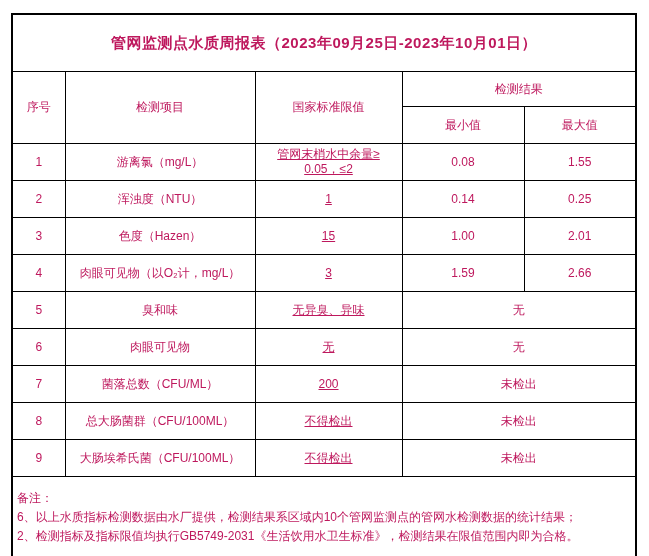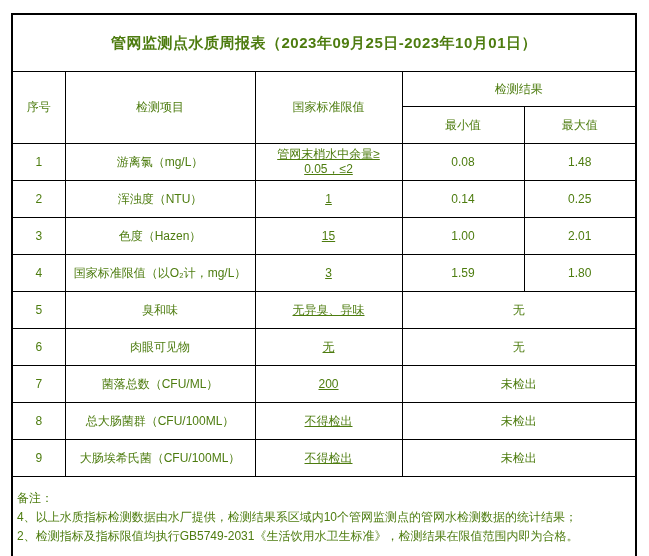--- a/index.html
+++ b/index.html
@@ -6,21 +6,21 @@
     margin: 0;
     padding: 0;
     background: #ffffff;
   }
   .page {
     position: relative;
     width: 649px;
     height: 556px;
     background: #ffffff;
     font-family: "Liberation Sans", sans-serif;
-    color: #4d7c0f;
+    color: #be185d;
     overflow: hidden;
   }
   table.report {
     position: absolute;
     left: 11px;
     top: 13px;
     width: 624px;
     height: 525px;
     border-collapse: collapse;
     table-layout: fixed;
@@ -81,42 +81,42 @@
       <td>最小值</td>
       <td>最大值</td>
     </tr>
 
     <tr class="data-row">
       <td class="cell-no">1</td>
       <td class="cell-item">游离氯（mg/L）</td>
       <td class="cell-standard">管网末梢水中余量≥
 0.05，≤2</td>
       <td class="cell-min">0.08</td>
-      <td class="cell-max">1.48</td>
+      <td class="cell-max">1.55</td>
     </tr>
     <tr class="data-row">
       <td class="cell-no">2</td>
       <td class="cell-item">浑浊度（NTU）</td>
       <td class="cell-standard">1</td>
       <td class="cell-min">0.14</td>
       <td class="cell-max">0.25</td>
     </tr>
     <tr class="data-row">
       <td class="cell-no">3</td>
       <td class="cell-item">色度（Hazen）</td>
       <td class="cell-standard">15</td>
       <td class="cell-min">1.00</td>
       <td class="cell-max">2.01</td>
     </tr>
     <tr class="data-row">
       <td class="cell-no">4</td>
-      <td class="cell-item">国家标准限值（以O₂计，mg/L）</td>
+      <td class="cell-item">肉眼可见物（以O₂计，mg/L）</td>
       <td class="cell-standard">3</td>
       <td class="cell-min">1.59</td>
-      <td class="cell-max">1.80</td>
+      <td class="cell-max">2.66</td>
     </tr>
     <tr class="data-row">
       <td class="cell-no">5</td>
       <td class="cell-item">臭和味</td>
       <td class="cell-standard">无异臭、异味</td>
       <td class="cell-result-merged" colspan="2">无</td>
     </tr>
     <tr class="data-row">
       <td class="cell-no">6</td>
       <td class="cell-item">肉眼可见物</td>
@@ -138,19 +138,19 @@
     <tr class="data-row">
       <td class="cell-no">9</td>
       <td class="cell-item">大肠埃希氏菌（CFU/100ML）</td>
       <td class="cell-standard">不得检出</td>
       <td class="cell-result-merged" colspan="2">未检出</td>
     </tr>
 
     <tr class="notes-row">
       <td class="notes" colspan="5">
         <div>备注：</div>
-        <div>4、以上水质指标检测数据由水厂提供，检测结果系区域内10个管网监测点的管网水检测数据的统计结果；</div>
+        <div>6、以上水质指标检测数据由水厂提供，检测结果系区域内10个管网监测点的管网水检测数据的统计结果；</div>
         <div>2、检测指标及指标限值均执行GB5749-2031《生活饮用水卫生标准》，检测结果在限值范围内即为合格。</div>
       </td>
     </tr>
   </tbody>
     </table>
 </div>
 
 </body></html>

